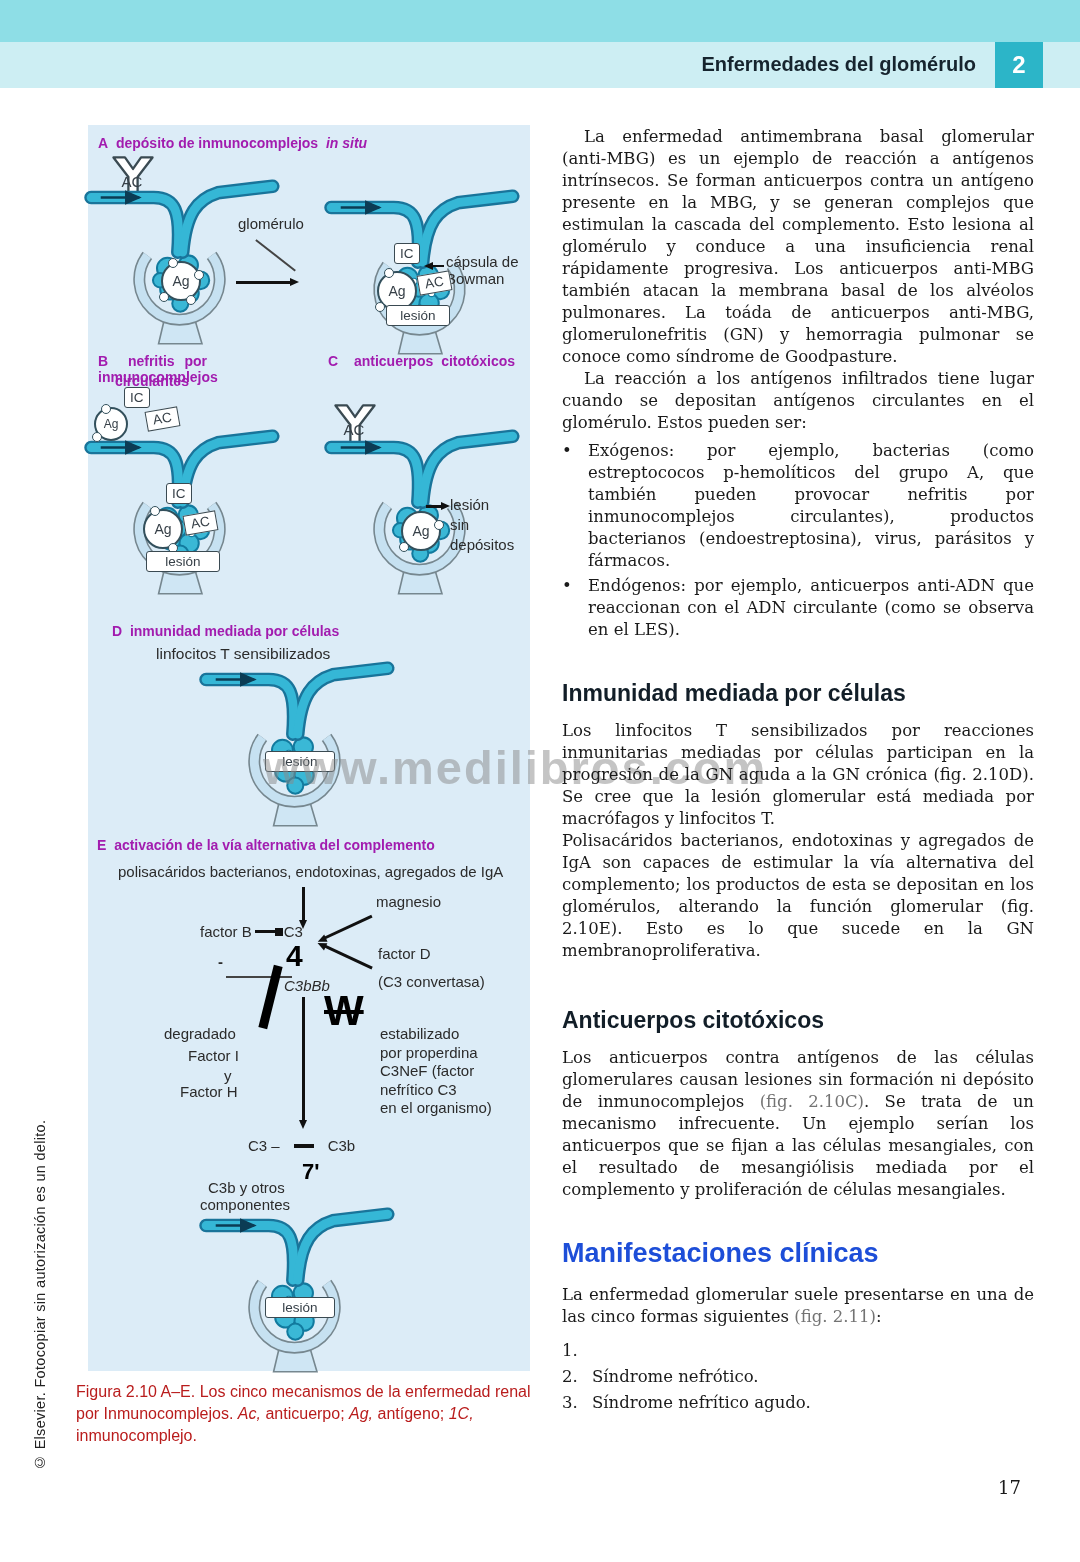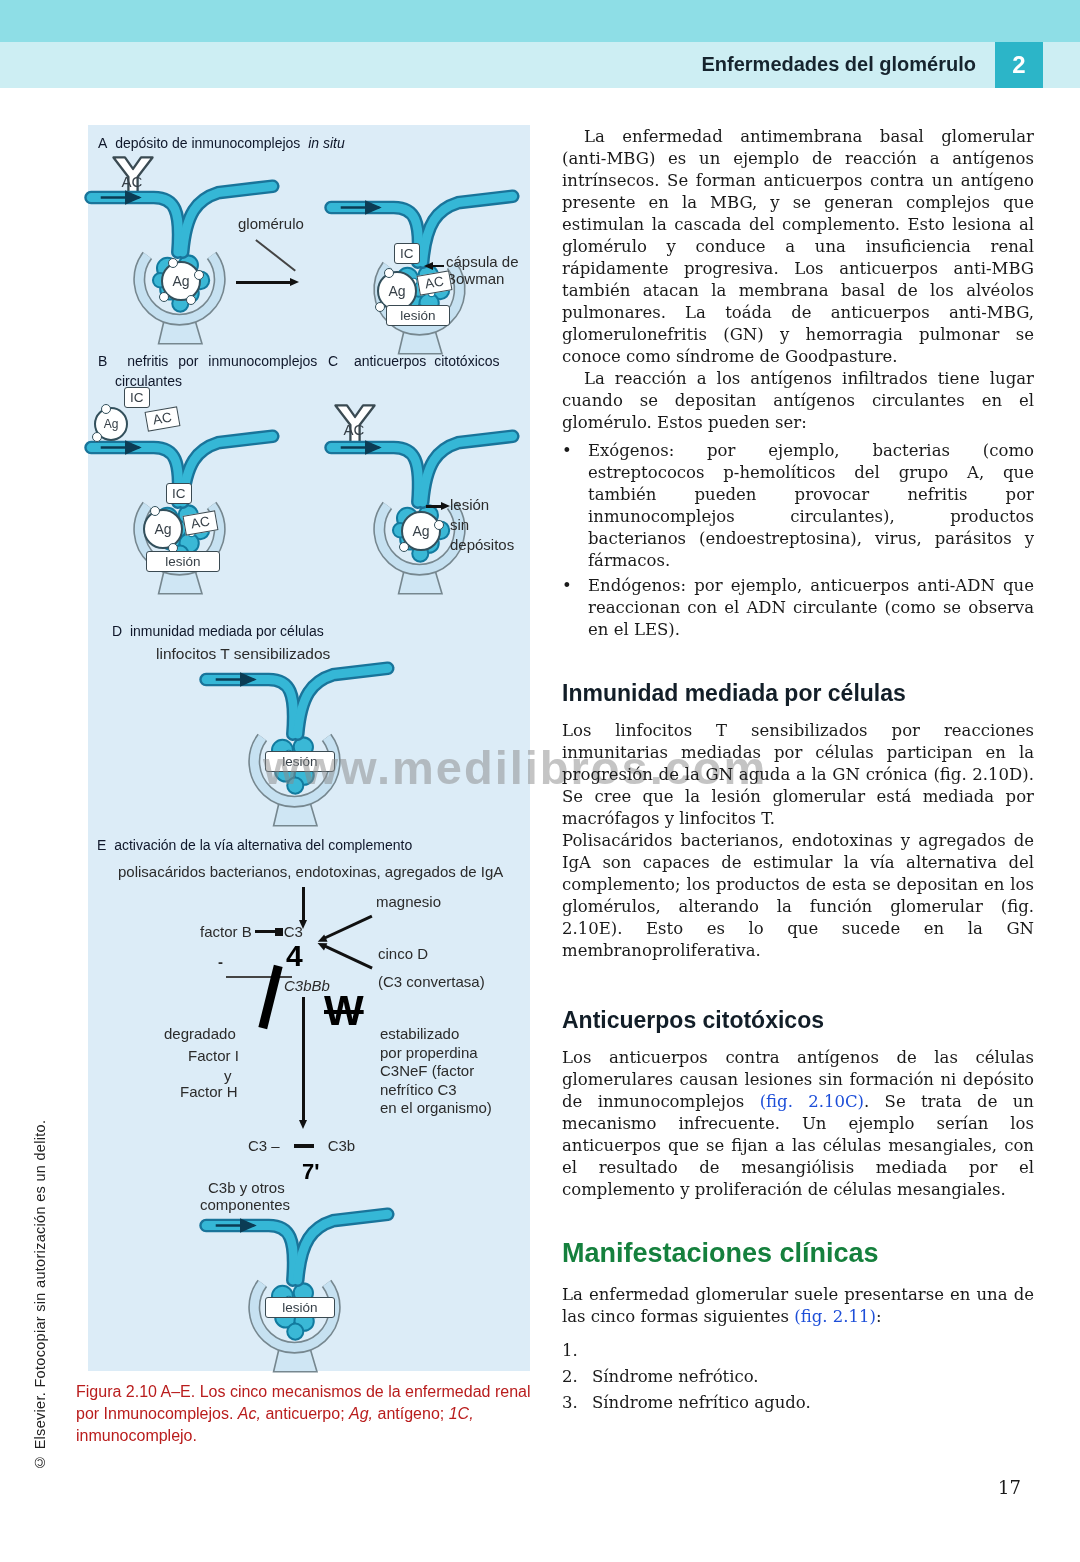--- a/index.html
+++ b/index.html
@@ -9,21 +9,21 @@
 
   
   .topstrip{left:0;top:0;width:1080px;height:42px;background:#8edee6;}
   .band{left:0;top:42px;width:1080px;height:46px;background:#cdeef3;}
   .band-title{top:53px;right:104px;font-size:20px;font-weight:bold;color:#16242e;text-align:center;}
   .chapbox{left:995px;top:42px;width:48px;height:46px;background:#2cb5c8;color:#fff;
            display:flex;align-items:center;justify-content:center;font-size:24px;font-weight:bold;}
 
   
   .figpanel{left:88px;top:125px;width:442px;height:1246px;background:#dcecf7;z-index:1;}
-  .ptitle{font-size:14px;font-weight:normal;color:#0f172a;}
+  .ptitle{font-size:14px;font-weight:bold;color:#a21caf;}
   .ptitle .it{font-style:italic;}
   .plab{font-size:15px;color:#2b2b2b;}
   .glom{position:absolute;overflow:visible;}
   .ab{position:absolute;overflow:visible;}
   .abtxt{font-size:13px;fill:#374048;font-family:"Liberation Sans",sans-serif;}
 
   .agbadge{position:absolute;width:36px;height:36px;border-radius:50%;background:#fff;
            border:2px solid #33505c;display:flex;align-items:center;justify-content:center;
            font-size:14px;color:#374048;z-index:4;}
   .agbadge.small{width:30px;height:30px;font-size:12px;}
@@ -60,22 +60,22 @@
   
   .col{left:562px;top:126px;width:472px;font-family:"DejaVu Serif",serif;font-size:16.5px;
        line-height:22px;color:#1a1a1a;text-align:justify;z-index:3;}
   .col p{margin:0;}
   .ind{text-indent:22px;}
   .bul{display:flex;margin-top:3px;}
   .bul .b{width:26px;flex:none;}
   .sh{font-family:"Liberation Sans",sans-serif;font-weight:600;font-size:23px;line-height:29px;
       margin:32px 0 12px 0;color:#121e28;text-align:left;}
   .mainh{font-family:"Liberation Sans",sans-serif;font-weight:700;font-size:27px;line-height:33px;
-      color:#15803d;margin:36px 0 14px 0;text-align:left;}
-  .figref{color:#1d4ed8;}
+      color:#1d4ed8;margin:36px 0 14px 0;text-align:left;}
+  .figref{color:#737373;}
   .numlist{margin-top:10px;}
   .nrow{display:flex;line-height:26px;}
   .nrow .n{width:30px;flex:none;}
 
   
   .watermark{left:263px;top:740px;font-size:47px;font-weight:bold;color:#8a8a8a;opacity:.5;
              letter-spacing:2px;z-index:2;}
   .marginnote{left:32px;top:980px;height:490px;writing-mode:vertical-rl;transform:rotate(180deg);
              font-size:14.5px;color:#222;letter-spacing:.3px;}
   .pagenum{left:998px;top:1477px;font-family:"DejaVu Serif",serif;font-size:18px;color:#1a1a1a;}
@@ -229,21 +229,21 @@
   <div class="abs plab" style="left:30px;top:738px;">polisacáridos bacterianos, endotoxinas, agregados de IgA</div>
   <div class="varr" style="left:214px;top:762px;height:34px;"></div>
   <div class="abs plab" style="left:288px;top:768px;">magnesio</div>
   <div class="arr" style="left:284px;top:790px;width:52px;transform:rotate(155deg);"></div>
   <div class="arr" style="left:284px;top:842px;width:52px;transform:rotate(-155deg);"></div>
   <div class="fbrow" style="left:112px;top:798px;">
     <span>factor B</span>
     <span class="bline"></span>
     <span>C3</span>
   </div>
-  <div class="abs plab" style="left:290px;top:820px;">cinco D</div>
+  <div class="abs plab" style="left:290px;top:820px;">factor D</div>
   <div class="bigglyph" style="left:198px;top:814px;font-size:30px;">4</div>
   <div class="abs plab" style="left:130px;top:828px;font-weight:bold;">-</div>
   <div class="thinline" style="left:138px;top:851px;width:66px;height:1.5px;"></div>
   <div class="abs" style="left:178px;top:840px;width:9px;height:64px;background:#000;transform:rotate(14deg);"></div>
   <div class="abs plab" style="left:196px;top:852px;font-style:italic;">C3bBb</div>
   <div class="abs plab" style="left:290px;top:848px;">(C3 convertasa)</div>
   <div class="bigglyph" style="left:236px;top:862px;font-size:42px;text-decoration:line-through;">W</div>
   <div class="varr" style="left:214px;top:872px;height:124px;"></div>
   <div class="abs plab" style="left:76px;top:900px;">degradado</div>
   <div class="abs plab" style="left:100px;top:922px;">Factor I</div>

